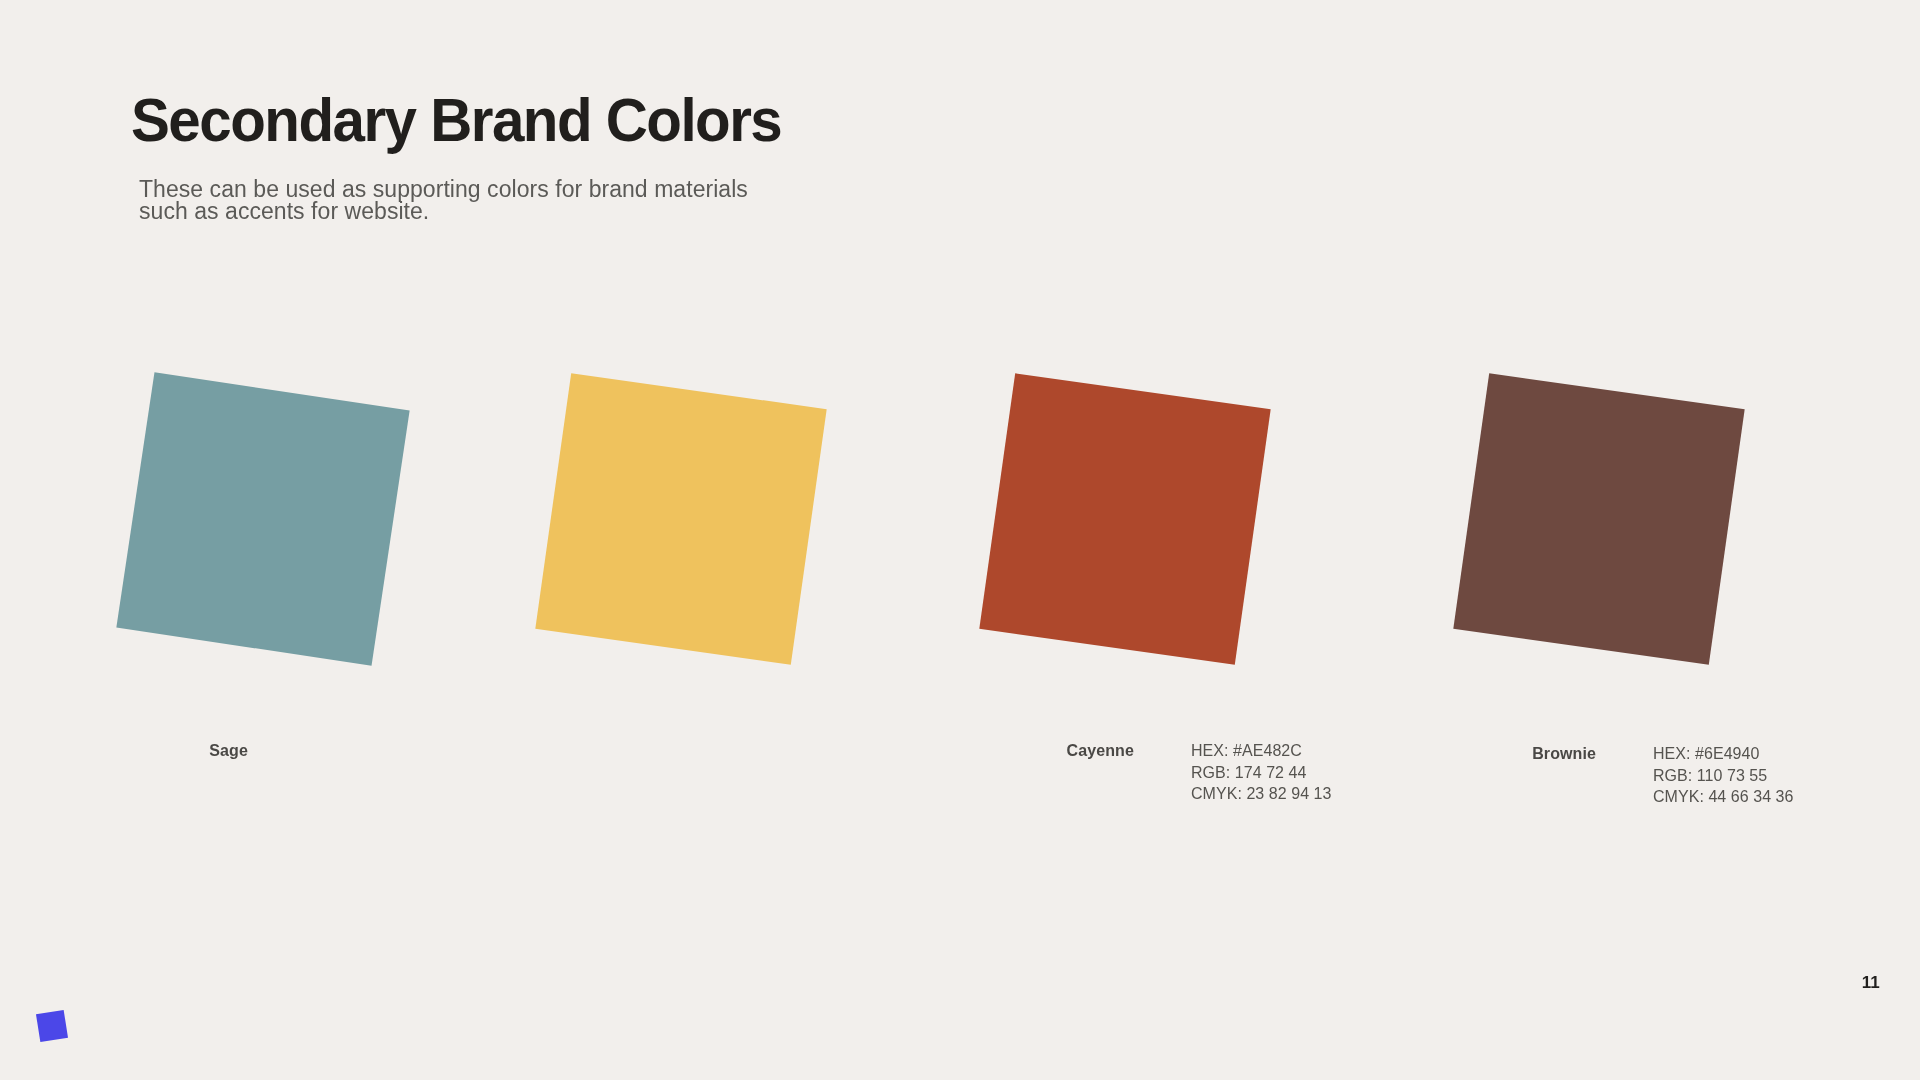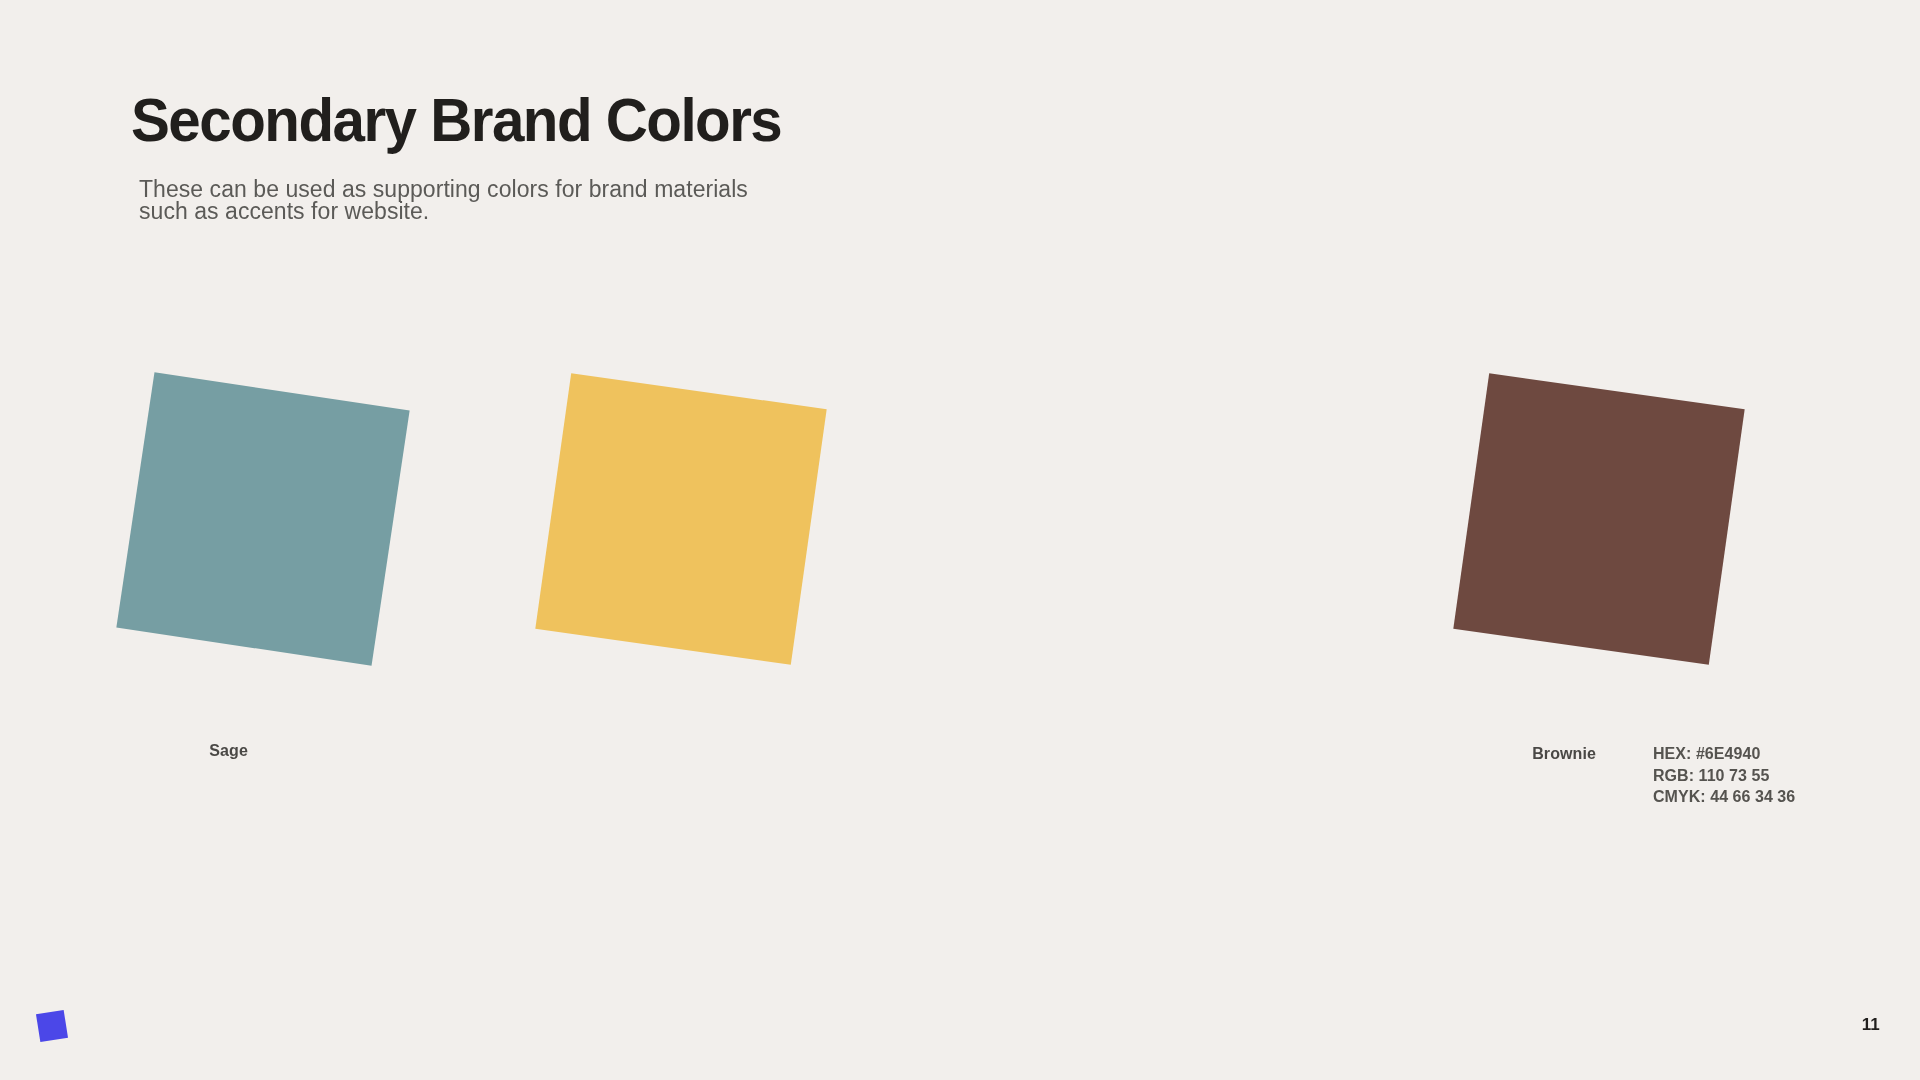--- a/index.html
+++ b/index.html
@@ -85,21 +85,21 @@
     left:38px;
     top:1012px;
     width:28px;
     height:28px;
     background:#4B47E8;
     transform:rotate(-9deg);
   }
   .page-num {
     position:absolute;
     right:40px;
-    top:1015px;
+    top:973px;
     font-size:17px;
     font-weight:700;
     color:#211F1D;
     letter-spacing:0.2px;
   }
 </style>
 </head>
 <body style="background: rgb(242, 239, 236);">
 
 <div id="slide">
@@ -117,27 +117,40 @@
         </div>
         <div class="meta" style="left: 36px; top: 350px;">
           <div class="chip-name" style="width: 78px;">Sage</div>
         </div>
       </div>
       <div class="swatch-col" style="left: 552px;">
         <div class="chip-wrap">
           <div class="chip" style="left: 0px; transform: rotate(8deg); background: rgb(239, 194, 93);"></div>
         </div>
       </div>
+      <div class="swatch-col" style="left: 996px;">
+        <div class="chip-wrap">
+          <div class="chip" style="left: 0px; transform: rotate(8deg); background: rgb(174, 72, 44);"></div>
+        </div>
+        <div class="meta" style="left: 30px; top: 350px;">
+          <div class="chip-name" style="width: 108px;">Cayenne</div>
+          <div class="chip-specs" style="margin-left: 30px;">
+            <div>HEX: #AE482C</div>
+            <div>RGB: 174 72 44</div>
+            <div>CMYK: 23 82 94 13</div>
+          </div>
+        </div>
+      </div>
       <div class="swatch-col" style="left: 1470px;">
         <div class="chip-wrap">
           <div class="chip" style="left: 0px; transform: rotate(8deg); background: rgb(110, 73, 64);"></div>
         </div>
         <div class="meta" style="left: 18px; top: 353px;">
           <div class="chip-name" style="width: 108px;">Brownie</div>
-          <div class="chip-specs" style="margin-left: 30px; font-weight: bold;">
+          <div class="chip-specs" style="margin-left: 30px;">
             <div>HEX: #6E4940</div>
             <div>RGB: 110 73 55</div>
             <div>CMYK: 44 66 34 36</div>
           </div>
         </div>
       </div>
     </div>
 
   <div class="logo-mark" style="background: rgb(75, 71, 232);"></div>
   <div class="page-num">11</div>

